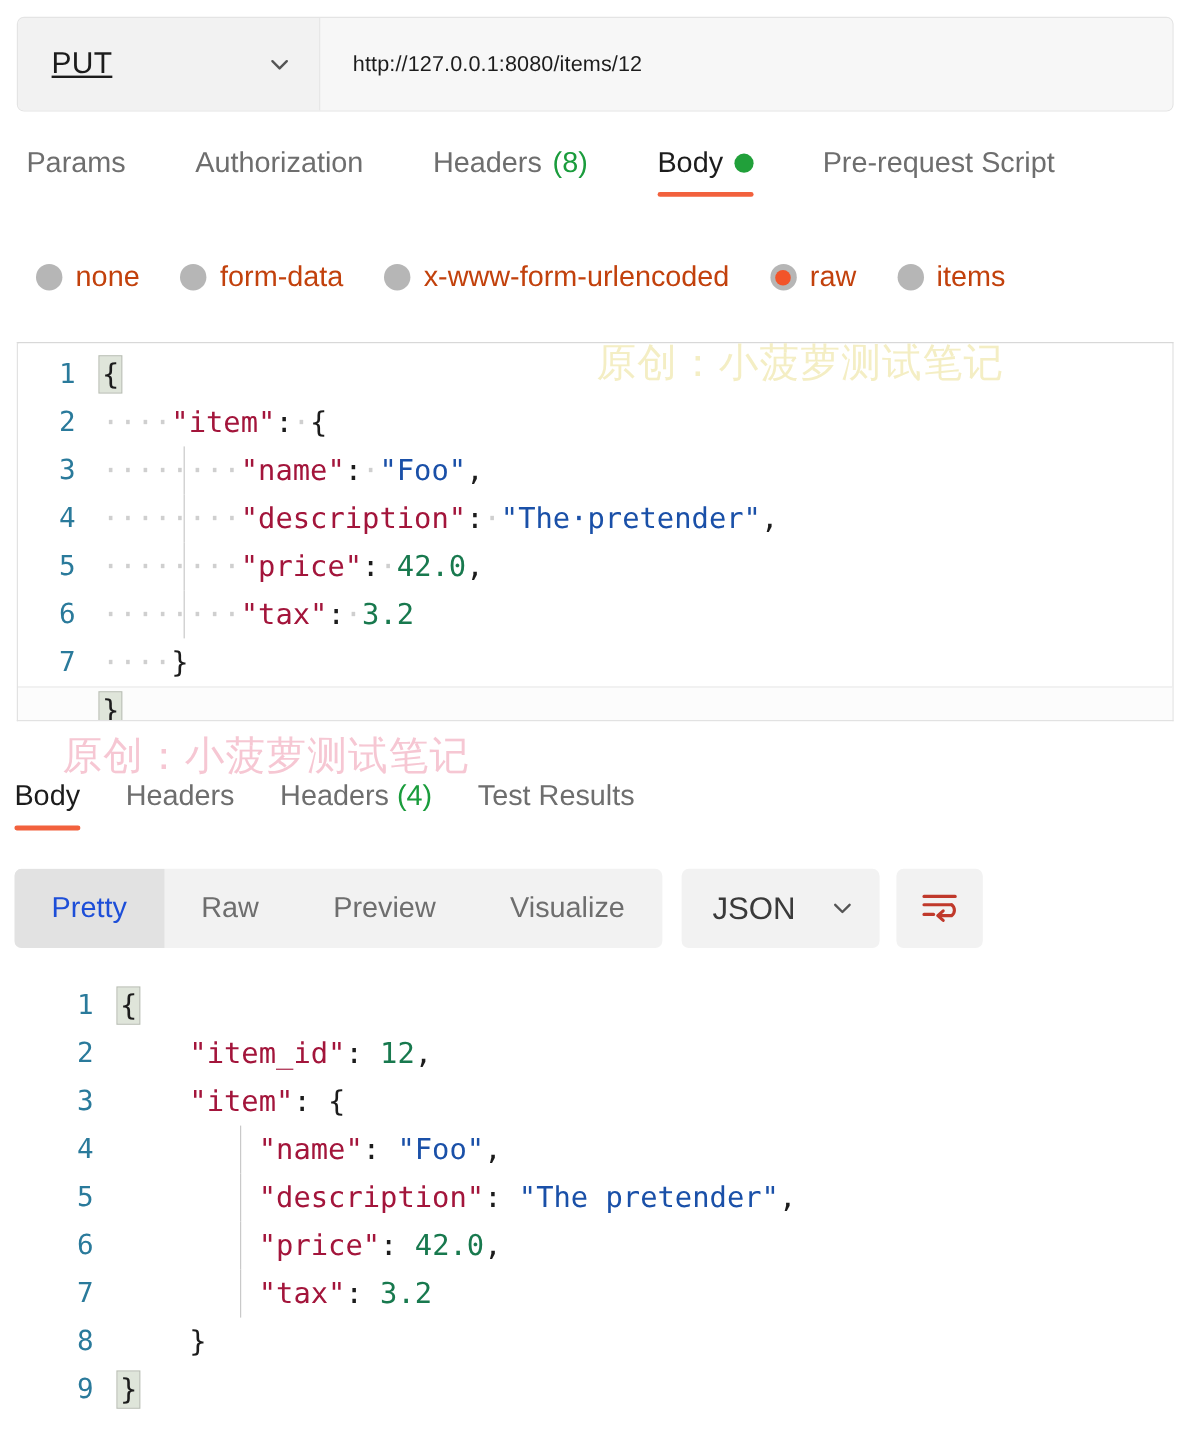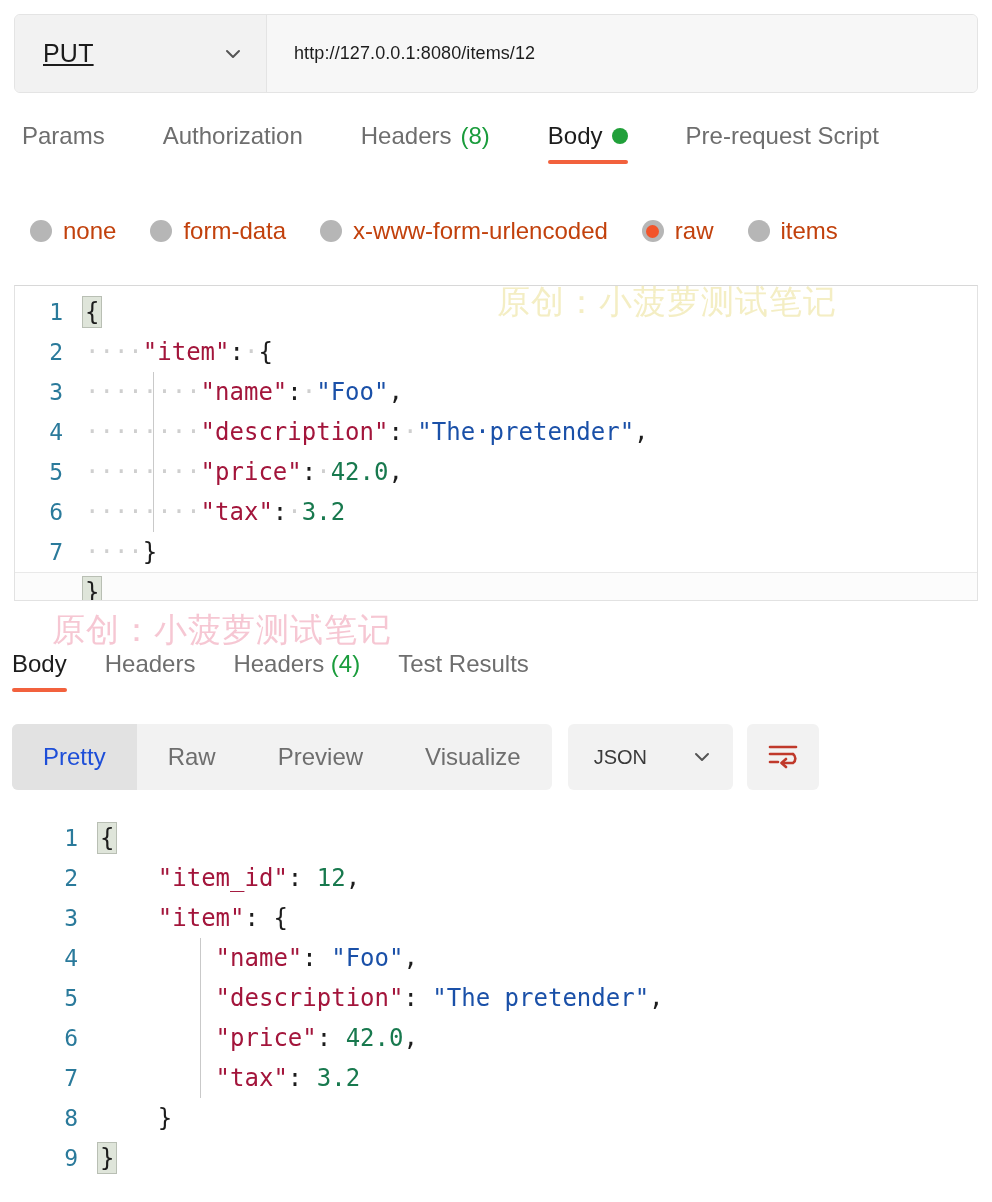--- a/index.html
+++ b/index.html
@@ -134,21 +134,21 @@
   .seg-item {
     display: flex; align-items: center; padding: 0 31px; font-size: 24px; color: #6e6e6e;
     cursor: pointer; white-space: nowrap;
   }
   .seg-item.active { background: #e2e2e2; color: #1d4ed8; }
   .json-select {
     margin-left: 16px; height: 66px; min-width: 165px; background: #f2f2f2; border-radius: 6px;
     display: flex; align-items: center; justify-content: space-between; padding: 0 20px 0 26px;
     cursor: pointer;
   }
-  .json-select .jl { font-size: 20px; color: #3a3a3a; }
+  .json-select .jl { font-size: 26px; color: #3a3a3a; }
   .wrap-btn {
     margin-left: 14px; width: 72px; height: 66px; background: #f2f2f2; border-radius: 6px;
     display: flex; align-items: center; justify-content: center; cursor: pointer;
   }
 
   
   .wm {
     position: absolute; font-family: "DejaVu Sans", sans-serif; font-size: 33px;
     white-space: nowrap; pointer-events: none; user-select: none; letter-spacing: 1px;
   }

